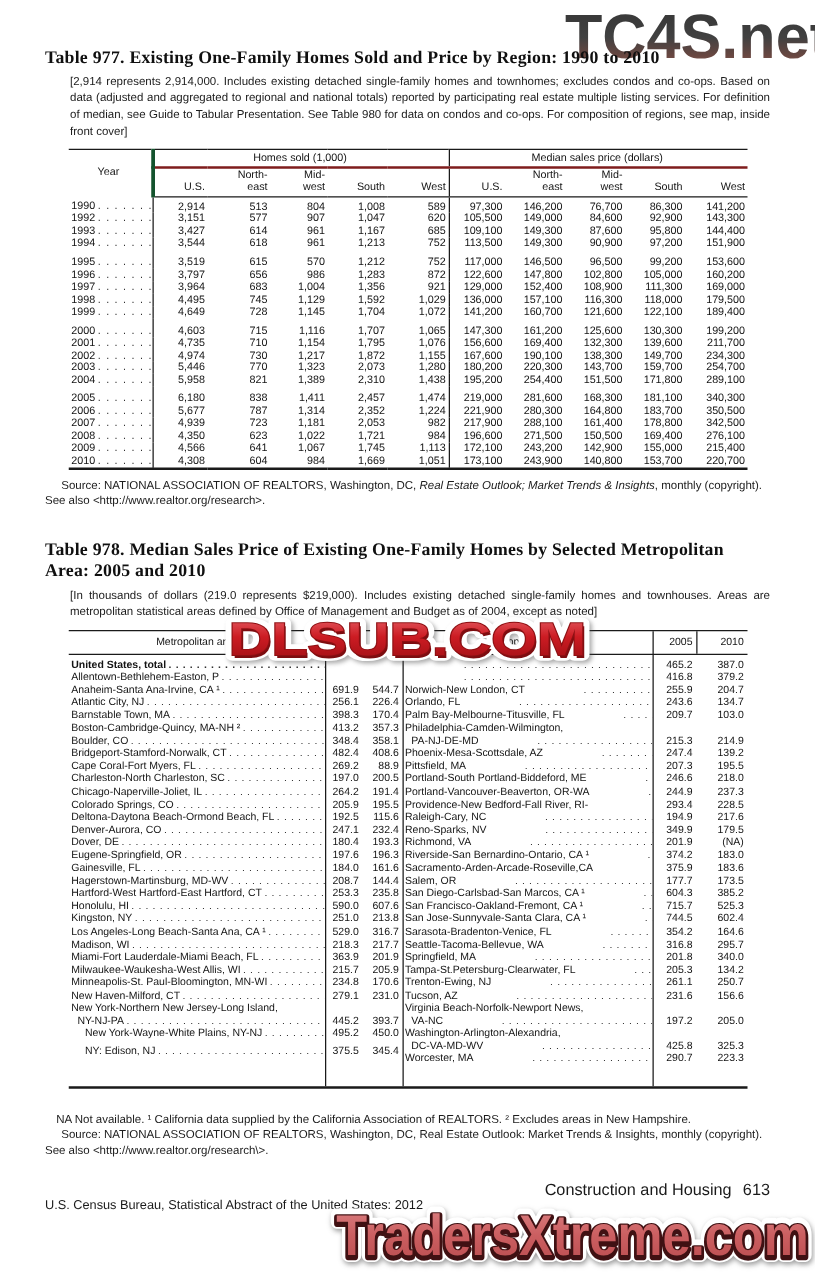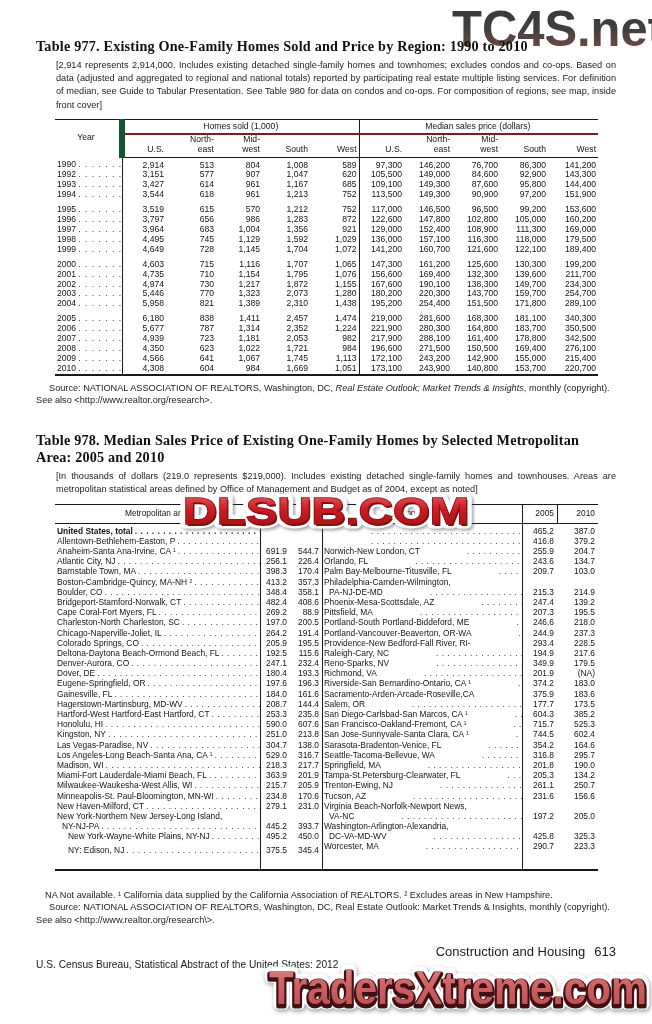--- a/index.html
+++ b/index.html
@@ -11,21 +11,21 @@
            letter-spacing:.2px;color:#101010;}
   .t-note{font-size:9.2px;line-height:13.2px;text-align:justify;margin-top:4px;color:#1c1c1c;margin-left:20px;}
 
   
   table.t977{border-collapse:collapse;table-layout:fixed;width:543px;margin:7px 0 0 19px;
              font-size:8.6px;line-height:9.9px;color:#141414;
              border-top:1.5px solid #1a1a1a;border-bottom:2px solid #1a1a1a;}
   table.t977 th{font-weight:400;padding:0 2px 1px 0;}
   table.t977 .grp{text-align:center;border-bottom:2px solid #7f1d1d;border-left:1px solid #1a1a1a;
                   padding-top:2px;padding-bottom:1px;}
-  table.t977 .yearh{text-align:center;vertical-align:middle;border-right:6px solid #14532d;}
+  table.t977 .yearh{text-align:center;vertical-align:middle;border-right:3px solid #14532d;}
   table.t977 tr.sub th{text-align:right;vertical-align:bottom;border-bottom:1px solid #1a1a1a;padding-bottom:2px;}
   table.t977 tr.sub th.bl{border-left:1px solid #1a1a1a;}
   table.t977 td{padding:0 2px 0 0;}
   table.t977 td.num{text-align:right;}
   table.t977 td.ycell{border-right:1px solid #1a1a1a;padding:0;}
   table.t977 td.c4{border-right:1px solid #1a1a1a;}
   table.t977 tbody tr.gap td{padding-top:5px;}
   table.t977 tbody tr:first-child td{padding-top:3px;}
   .lead{display:flex;align-items:baseline;padding-left:2px;}
   .lead .dots{flex:1;overflow:hidden;white-space:nowrap;color:#2f2f2f;}
@@ -705,28 +705,20 @@
               <div class="row978">
                 <div class="n978 nL">
                   <span>Kingston, NY</span>
                   <span class="dots"></span>
                 </div>
                 <div class="va aL">251.0</div>
                 <div class="va bL">213.8</div>
               </div>
               <div class="row978">
                 <div class="n978 nL">
-                  <span>Las Vegas-Paradise, NV</span>
-                  <span class="dots"></span>
-                </div>
-                <div class="va aL">304.7</div>
-                <div class="va bL">138.0</div>
-              </div>
-              <div class="row978">
-                <div class="n978 nL">
                   <span>Los Angeles-Long Beach-Santa Ana, CA ¹</span>
                   <span class="dots"></span>
                 </div>
                 <div class="va aL">529.0</div>
                 <div class="va bL">316.7</div>
               </div>
               <div class="row978">
                 <div class="n978 nL">
                   <span>Madison, WI</span>
                   <span class="dots"></span>
@@ -981,21 +973,21 @@
                 </div>
                 <div class="va aR">316.8</div>
                 <div class="va bR">295.7</div>
               </div>
               <div class="row978">
                 <div class="n978 nR">
                   <span>Springfield, MA</span>
                   <span class="dots"></span>
                 </div>
                 <div class="va aR">201.8</div>
-                <div class="va bR">190.0</div>
+                <div class="va bR">340.0</div>
               </div>
               <div class="row978">
                 <div class="n978 nR">
                   <span>Tampa-St.Petersburg-Clearwater, FL</span>
                   <span class="dots"></span>
                 </div>
                 <div class="va aR">205.3</div>
                 <div class="va bR">134.2</div>
               </div>
               <div class="row978">

